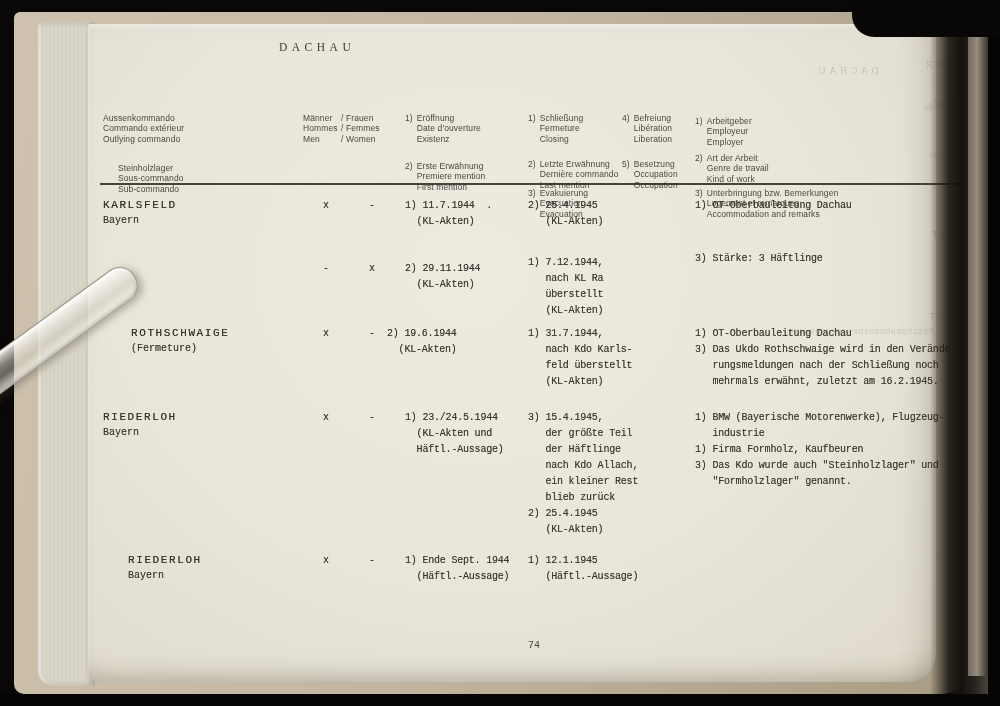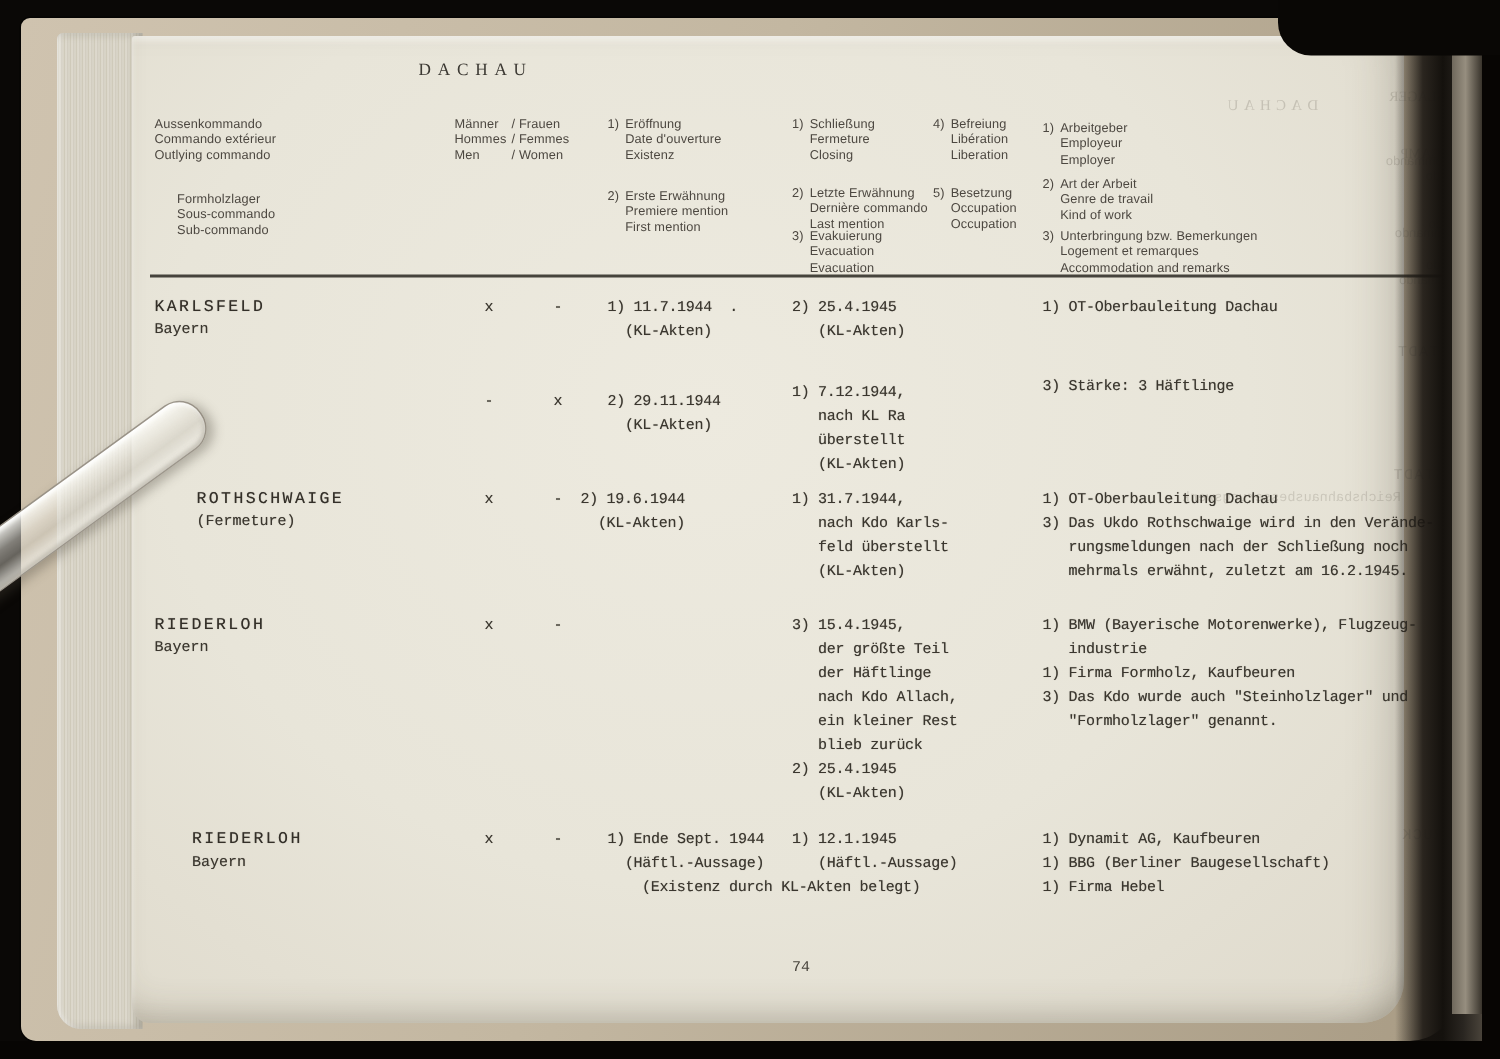--- a/index.html
+++ b/index.html
@@ -29,21 +29,21 @@
   
   .clip{position:absolute;left:-94px;top:331px;width:250px;height:34px;border-radius:17px;transform:rotate(-36deg);
         background:linear-gradient(180deg,rgba(252,252,247,.92) 0%,rgba(229,226,217,.55) 38%,rgba(203,199,188,.48) 62%,rgba(242,240,232,.85) 100%);
         border:1px solid rgba(125,118,105,.75);
         box-shadow:3px 4px 7px rgba(75,68,56,.35), inset 0 2px 3px rgba(255,255,255,.95), inset 0 -2px 3px rgba(140,133,120,.45);}
   
   .title{position:absolute;left:103px;top:32px;font:11.5px/13.2px "Liberation Serif",serif;letter-spacing:.4px;
          color:#3d3a34;white-space:pre-line;}
   .camp{position:absolute;left:279px;top:41px;font:11.5px "Liberation Serif",serif;letter-spacing:4.5px;color:#3d3a34;}
   .lg{position:absolute;display:flex;gap:4px;font:8.5px/10.4px "Liberation Sans",sans-serif;color:#4c4740;
-      white-space:pre-line;letter-spacing:.1px;}
+      white-space:pre-line;letter-spacing:.1px;margin-top:36px;}
   .lg .num{flex:none;}
   .rule{position:absolute;left:100px;top:183px;width:872px;height:2px;background:#2f2c26;opacity:.88;}
   .cell{position:absolute;font:10px/16px "Liberation Mono",monospace;letter-spacing:-.2px;color:#3a362e;
         white-space:pre;text-shadow:0 0 .5px rgba(58,54,46,.55);}
   .name{position:absolute;font:11px/14px "Liberation Mono",monospace;letter-spacing:1.6px;color:#332f28;
         white-space:pre;text-shadow:0 0 .5px rgba(51,47,40,.6);}
   .place{position:absolute;font:10px/14px "Liberation Mono",monospace;color:#3a362e;white-space:pre;
         text-shadow:0 0 .5px rgba(58,54,46,.5);}
   .pageno{position:absolute;left:528px;top:640px;font:10px "Liberation Mono",monospace;color:#4a463e;}
   
@@ -82,21 +82,21 @@
   </div>
 
   <div class="camp">DACHAU</div>
 
   <div class="lg" style="left:103px;top:77px">
     <span class="lines">Aussenkommando
 Commando extérieur
 Outlying commando</span>
   </div>
   <div class="lg" style="left:118px;top:127px">
-    <span class="lines">Formholzlager
+    <span class="lines">Steinholzlager
 Sous-commando
 Sub-commando</span>
   </div>
   <div class="lg" style="left:303px;top:77px">
     <span class="lines">Männer
 Hommes
 Men</span>
   </div>
   <div class="lg" style="left:341px;top:77px">
     <span class="lines">/ Frauen
@@ -201,20 +201,23 @@
    (KL-Akten)</div>
   <div class="cell" style="left:695px;top:326px">1) OT-Oberbauleitung Dachau
 3) Das Ukdo Rothschwaige wird in den Verände-
    rungsmeldungen nach der Schließung noch
    mehrmals erwähnt, zuletzt am 16.2.1945.</div>
 
   <div class="name" style="left:103px;top:410px">RIEDERLOH</div>
   <div class="place" style="left:103px;top:426px">Bayern</div>
   <div class="cell" style="left:323px;top:410px">x</div>
   <div class="cell" style="left:369px;top:410px">-</div>
+  <div class="cell" style="left:405px;top:410px">1) 23./24.5.1944
+  (KL-Akten und
+  Häftl.-Aussage)</div>
   <div class="cell" style="left:528px;top:410px">3) 15.4.1945,
    der größte Teil
    der Häftlinge
    nach Kdo Allach,
    ein kleiner Rest
    blieb zurück
 2) 25.4.1945
    (KL-Akten)</div>
   <div class="cell" style="left:695px;top:410px">1) BMW (Bayerische Motorenwerke), Flugzeug-
    industrie
@@ -223,24 +226,20 @@
    "Formholzlager" genannt.</div>
 
   <div class="name" style="left:128px;top:553px">RIEDERLOH</div>
   <div class="place" style="left:128px;top:569px">Bayern</div>
   <div class="cell" style="left:323px;top:553px">x</div>
   <div class="cell" style="left:369px;top:553px">-</div>
   <div class="cell" style="left:405px;top:553px">1) Ende Sept. 1944
   (Häftl.-Aussage)</div>
   <div class="cell" style="left:528px;top:553px">1) 12.1.1945
    (Häftl.-Aussage)</div>
-  <div class="cell" style="left:695px;top:553px">1) Dynamit AG, Kaufbeuren
-1) BBG (Berliner Baugesellschaft)
-1) Firma Hebel</div>
-  <div class="cell" style="left:428px;top:585px">(Existenz durch KL-Akten belegt)</div>
 
   <div class="pageno">74</div>
 
   <div class="gutter"></div>
   <div class="facing-edge"></div>
   <div class="right-black"></div>
   <div class="corner-tr"></div>
   <div class="bottom-black"></div>
   <div class="clip"></div>
 </div>

